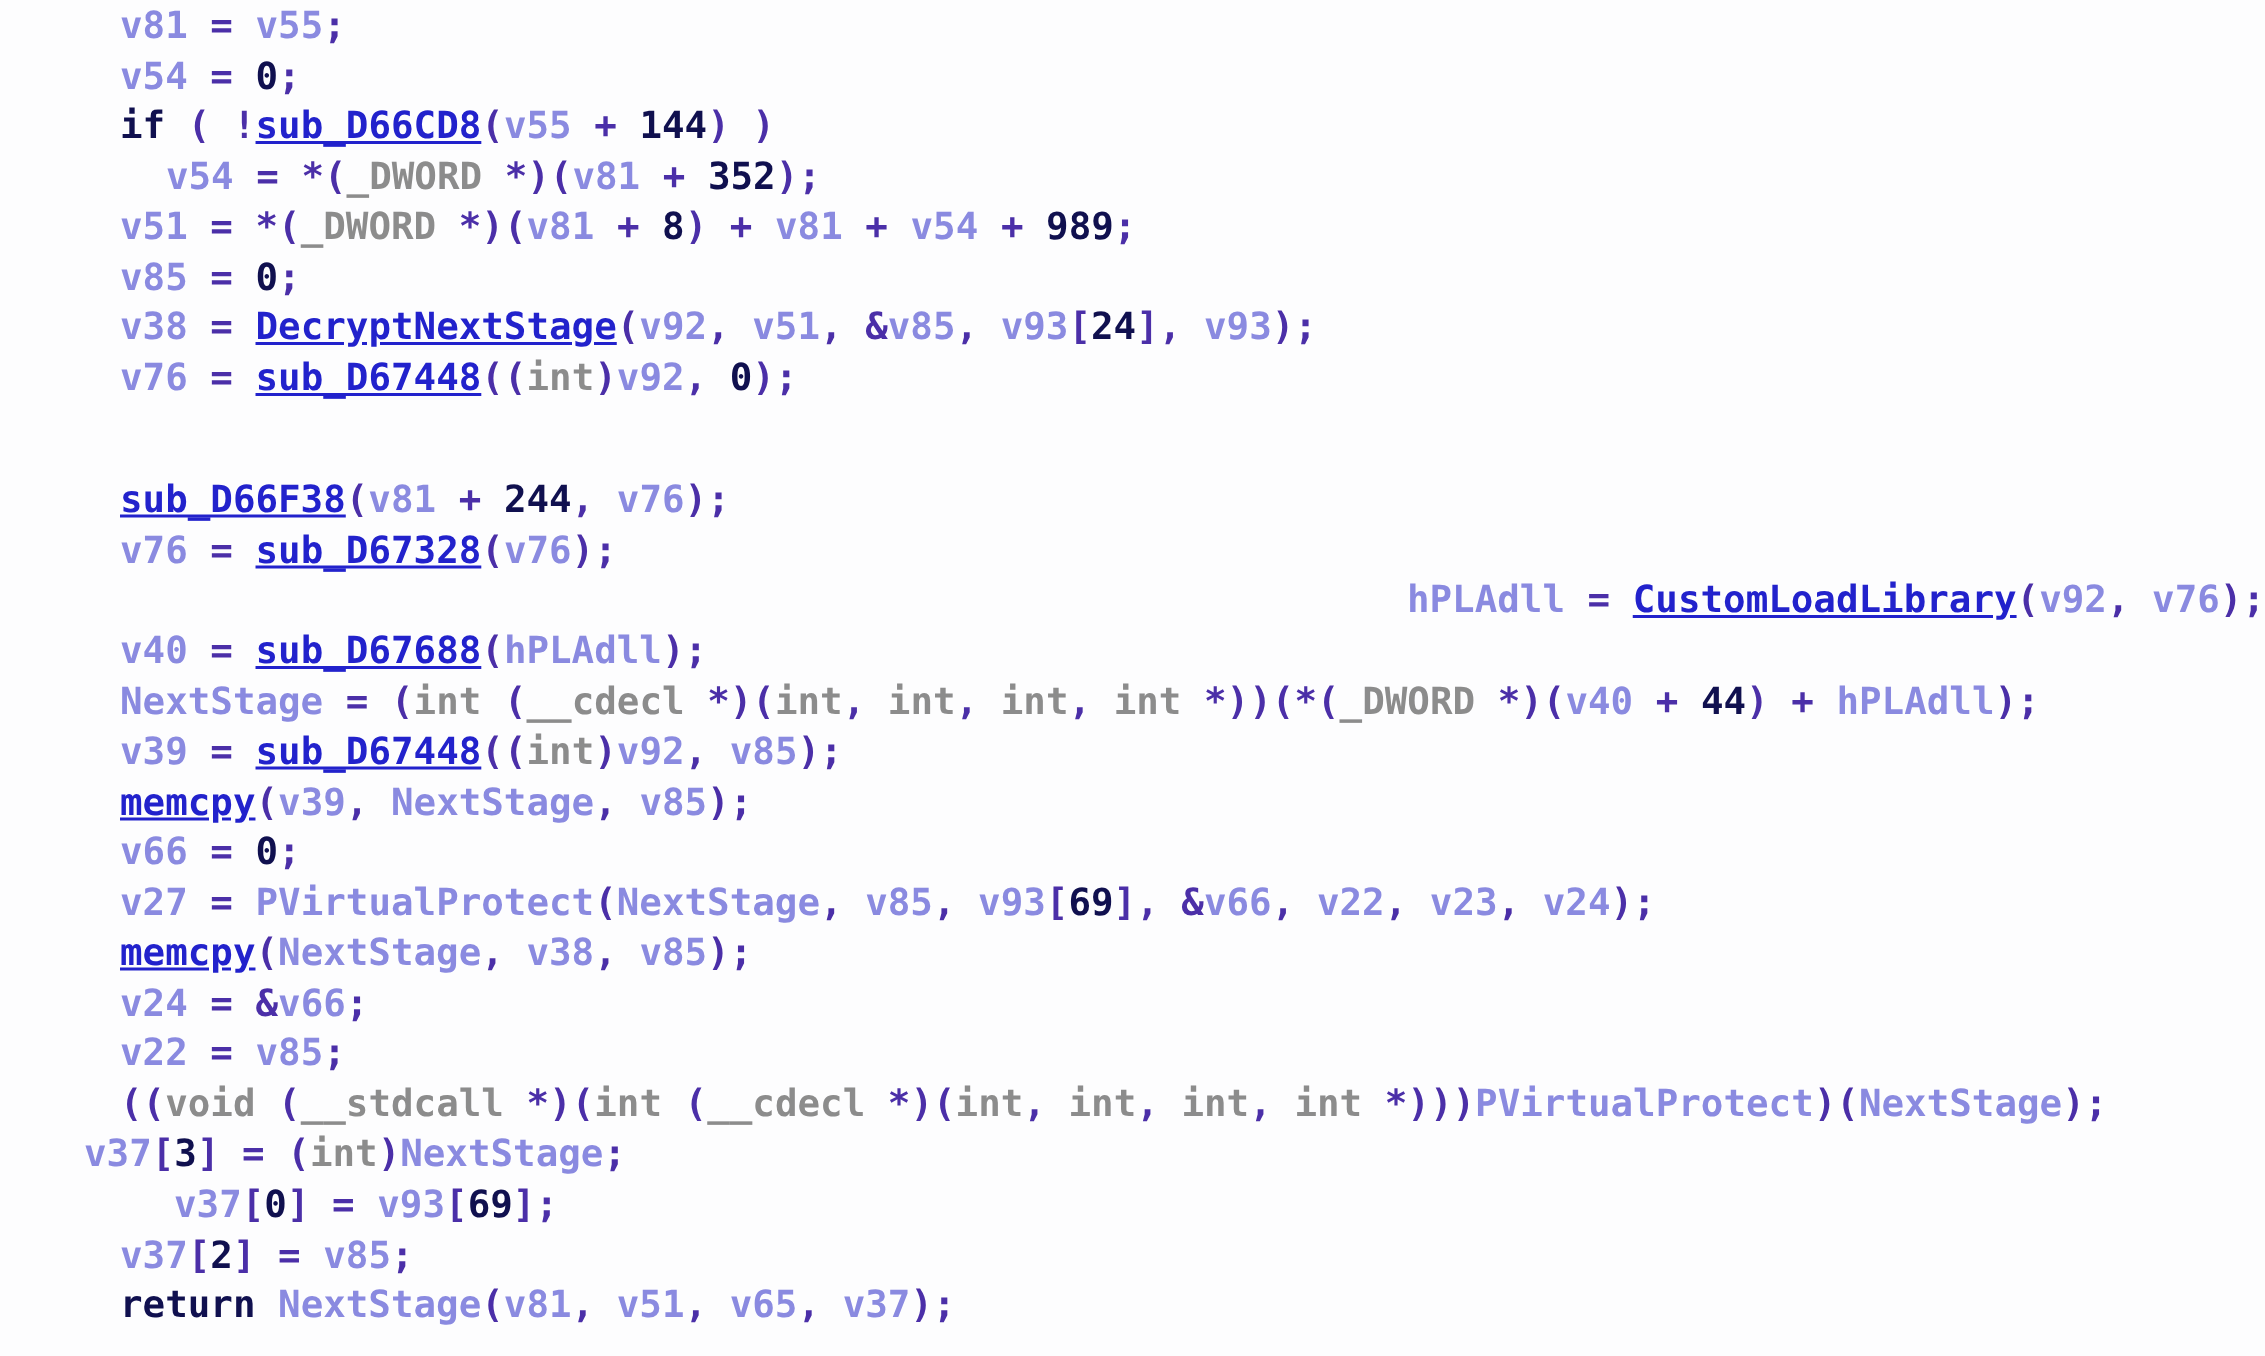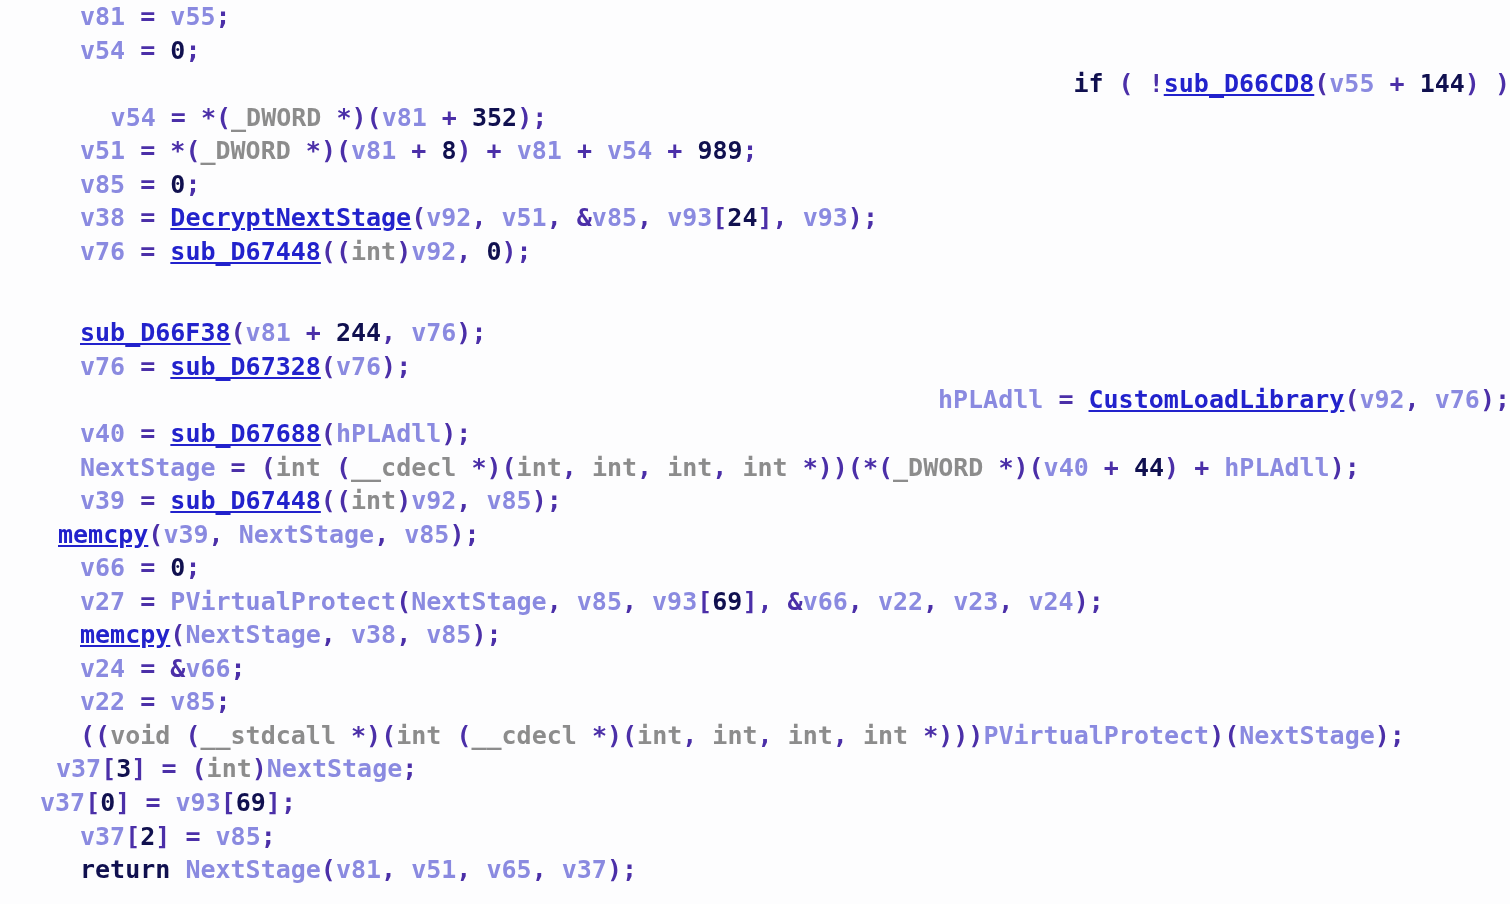--- a/index.html
+++ b/index.html
@@ -44,36 +44,36 @@
   .tok-type     { color: #8c8c8c; }   
   .tok-num      { color: #10104f; }   
   .tok-punct    { color: #4b2fa8; }
 </style>
 </head>
 <body>
 
 <div id="code-view">
     <div class="code-line" style="padding-left: 80px;"><span class="tok-var">v81</span> <span class="tok-punct">=</span> <span class="tok-var">v55</span><span class="tok-punct">;</span></div>
     <div class="code-line" style="padding-left: 80px;"><span class="tok-var">v54</span> <span class="tok-punct">=</span> <span class="tok-num">0</span><span class="tok-punct">;</span></div>
-    <div class="code-line" style="padding-left: 80px; text-align: right;"><span class="tok-keyword">if</span> <span class="tok-punct">(</span> <span class="tok-punct">!</span><span class="tok-funcu">sub_D66CD8</span><span class="tok-punct">(</span><span class="tok-var">v55</span> <span class="tok-punct">+</span> <span class="tok-num">144</span><span class="tok-punct">)</span> <span class="tok-punct">)</span></div>
+    <div class="code-line" style="padding-left: 80px;"><span class="tok-keyword">if</span> <span class="tok-punct">(</span> <span class="tok-punct">!</span><span class="tok-funcu">sub_D66CD8</span><span class="tok-punct">(</span><span class="tok-var">v55</span> <span class="tok-punct">+</span> <span class="tok-num">144</span><span class="tok-punct">)</span> <span class="tok-punct">)</span></div>
     <div class="code-line" style="padding-left: 110.6px;"><span class="tok-var">v54</span> <span class="tok-punct">=</span> <span class="tok-punct">*</span><span class="tok-punct">(</span><span class="tok-type">_DWORD</span> <span class="tok-punct">*</span><span class="tok-punct">)</span><span class="tok-punct">(</span><span class="tok-var">v81</span> <span class="tok-punct">+</span> <span class="tok-num">352</span><span class="tok-punct">)</span><span class="tok-punct">;</span></div>
     <div class="code-line" style="padding-left: 80px;"><span class="tok-var">v51</span> <span class="tok-punct">=</span> <span class="tok-punct">*</span><span class="tok-punct">(</span><span class="tok-type">_DWORD</span> <span class="tok-punct">*</span><span class="tok-punct">)</span><span class="tok-punct">(</span><span class="tok-var">v81</span> <span class="tok-punct">+</span> <span class="tok-num">8</span><span class="tok-punct">)</span> <span class="tok-punct">+</span> <span class="tok-var">v81</span> <span class="tok-punct">+</span> <span class="tok-var">v54</span> <span class="tok-punct">+</span> <span class="tok-num">989</span><span class="tok-punct">;</span></div>
     <div class="code-line" style="padding-left: 80px;"><span class="tok-var">v85</span> <span class="tok-punct">=</span> <span class="tok-num">0</span><span class="tok-punct">;</span></div>
     <div class="code-line" style="padding-left: 80px;"><span class="tok-var">v38</span> <span class="tok-punct">=</span> <span class="tok-funcu">DecryptNextStage</span><span class="tok-punct">(</span><span class="tok-var">v92</span><span class="tok-punct">,</span> <span class="tok-var">v51</span><span class="tok-punct">,</span> <span class="tok-punct">&amp;</span><span class="tok-var">v85</span><span class="tok-punct">,</span> <span class="tok-var">v93</span><span class="tok-punct">[</span><span class="tok-num">24</span><span class="tok-punct">]</span><span class="tok-punct">,</span> <span class="tok-var">v93</span><span class="tok-punct">)</span><span class="tok-punct">;</span></div>
     <div class="code-line" style="padding-left: 80px;"><span class="tok-var">v76</span> <span class="tok-punct">=</span> <span class="tok-funcu">sub_D67448</span><span class="tok-punct">(</span><span class="tok-punct">(</span><span class="tok-type">int</span><span class="tok-punct">)</span><span class="tok-var">v92</span><span class="tok-punct">,</span> <span class="tok-num">0</span><span class="tok-punct">)</span><span class="tok-punct">;</span></div>
     <div class="code-line" style="padding-left: 80px; margin-top: 48px;"><span class="tok-funcu">sub_D66F38</span><span class="tok-punct">(</span><span class="tok-var">v81</span> <span class="tok-punct">+</span> <span class="tok-num">244</span><span class="tok-punct">,</span> <span class="tok-var">v76</span><span class="tok-punct">)</span><span class="tok-punct">;</span></div>
     <div class="code-line" style="padding-left: 80px;"><span class="tok-var">v76</span> <span class="tok-punct">=</span> <span class="tok-funcu">sub_D67328</span><span class="tok-punct">(</span><span class="tok-var">v76</span><span class="tok-punct">)</span><span class="tok-punct">;</span></div>
     <div class="code-line" style="padding-left: 80px; text-align: right;"><span class="tok-var">hPLAdll</span> <span class="tok-punct">=</span> <span class="tok-funcu">CustomLoadLibrary</span><span class="tok-punct">(</span><span class="tok-var">v92</span><span class="tok-punct">,</span> <span class="tok-var">v76</span><span class="tok-punct">)</span><span class="tok-punct">;</span></div>
     <div class="code-line" style="padding-left: 80px;"><span class="tok-var">v40</span> <span class="tok-punct">=</span> <span class="tok-funcu">sub_D67688</span><span class="tok-punct">(</span><span class="tok-var">hPLAdll</span><span class="tok-punct">)</span><span class="tok-punct">;</span></div>
     <div class="code-line" style="padding-left: 80px;"><span class="tok-var">NextStage</span> <span class="tok-punct">=</span> <span class="tok-punct">(</span><span class="tok-type">int</span> <span class="tok-punct">(</span><span class="tok-type">__cdecl</span> <span class="tok-punct">*</span><span class="tok-punct">)</span><span class="tok-punct">(</span><span class="tok-type">int</span><span class="tok-punct">,</span> <span class="tok-type">int</span><span class="tok-punct">,</span> <span class="tok-type">int</span><span class="tok-punct">,</span> <span class="tok-type">int</span> <span class="tok-punct">*</span><span class="tok-punct">)</span><span class="tok-punct">)</span><span class="tok-punct">(</span><span class="tok-punct">*</span><span class="tok-punct">(</span><span class="tok-type">_DWORD</span> <span class="tok-punct">*</span><span class="tok-punct">)</span><span class="tok-punct">(</span><span class="tok-var">v40</span> <span class="tok-punct">+</span> <span class="tok-num">44</span><span class="tok-punct">)</span> <span class="tok-punct">+</span> <span class="tok-var">hPLAdll</span><span class="tok-punct">)</span><span class="tok-punct">;</span></div>
     <div class="code-line" style="padding-left: 80px;"><span class="tok-var">v39</span> <span class="tok-punct">=</span> <span class="tok-funcu">sub_D67448</span><span class="tok-punct">(</span><span class="tok-punct">(</span><span class="tok-type">int</span><span class="tok-punct">)</span><span class="tok-var">v92</span><span class="tok-punct">,</span> <span class="tok-var">v85</span><span class="tok-punct">)</span><span class="tok-punct">;</span></div>
-    <div class="code-line" style="padding-left: 58px;"><span class="tok-funcu">memcpy</span><span class="tok-punct">(</span><span class="tok-var">v39</span><span class="tok-punct">,</span> <span class="tok-var">NextStage</span><span class="tok-punct">,</span> <span class="tok-var">v85</span><span class="tok-punct">)</span><span class="tok-punct">;</span></div>
+    <div class="code-line" style="padding-left: 80px;"><span class="tok-funcu">memcpy</span><span class="tok-punct">(</span><span class="tok-var">v39</span><span class="tok-punct">,</span> <span class="tok-var">NextStage</span><span class="tok-punct">,</span> <span class="tok-var">v85</span><span class="tok-punct">)</span><span class="tok-punct">;</span></div>
     <div class="code-line" style="padding-left: 80px;"><span class="tok-var">v66</span> <span class="tok-punct">=</span> <span class="tok-num">0</span><span class="tok-punct">;</span></div>
     <div class="code-line" style="padding-left: 80px;"><span class="tok-var">v27</span> <span class="tok-punct">=</span> <span class="tok-var">PVirtualProtect</span><span class="tok-punct">(</span><span class="tok-var">NextStage</span><span class="tok-punct">,</span> <span class="tok-var">v85</span><span class="tok-punct">,</span> <span class="tok-var">v93</span><span class="tok-punct">[</span><span class="tok-num">69</span><span class="tok-punct">]</span><span class="tok-punct">,</span> <span class="tok-punct">&amp;</span><span class="tok-var">v66</span><span class="tok-punct">,</span> <span class="tok-var">v22</span><span class="tok-punct">,</span> <span class="tok-var">v23</span><span class="tok-punct">,</span> <span class="tok-var">v24</span><span class="tok-punct">)</span><span class="tok-punct">;</span></div>
     <div class="code-line" style=""><span class="tok-funcu">memcpy</span><span class="tok-punct">(</span><span class="tok-var">NextStage</span><span class="tok-punct">,</span> <span class="tok-var">v38</span><span class="tok-punct">,</span> <span class="tok-var">v85</span><span class="tok-punct">)</span><span class="tok-punct">;</span></div>
     <div class="code-line" style="padding-left: 80px;"><span class="tok-var">v24</span> <span class="tok-punct">=</span> <span class="tok-punct">&amp;</span><span class="tok-var">v66</span><span class="tok-punct">;</span></div>
     <div class="code-line" style="padding-left: 80px;"><span class="tok-var">v22</span> <span class="tok-punct">=</span> <span class="tok-var">v85</span><span class="tok-punct">;</span></div>
     <div class="code-line" style="padding-left: 80px;"><span class="tok-punct">(</span><span class="tok-punct">(</span><span class="tok-type">void</span> <span class="tok-punct">(</span><span class="tok-type">__stdcall</span> <span class="tok-punct">*</span><span class="tok-punct">)</span><span class="tok-punct">(</span><span class="tok-type">int</span> <span class="tok-punct">(</span><span class="tok-type">__cdecl</span> <span class="tok-punct">*</span><span class="tok-punct">)</span><span class="tok-punct">(</span><span class="tok-type">int</span><span class="tok-punct">,</span> <span class="tok-type">int</span><span class="tok-punct">,</span> <span class="tok-type">int</span><span class="tok-punct">,</span> <span class="tok-type">int</span> <span class="tok-punct">*</span><span class="tok-punct">)</span><span class="tok-punct">)</span><span class="tok-punct">)</span><span class="tok-var">PVirtualProtect</span><span class="tok-punct">)</span><span class="tok-punct">(</span><span class="tok-var">NextStage</span><span class="tok-punct">)</span><span class="tok-punct">;</span></div>
     <div class="code-line" style="padding-left: 56px;"><span class="tok-var">v37</span><span class="tok-punct">[</span><span class="tok-num">3</span><span class="tok-punct">]</span> <span class="tok-punct">=</span> <span class="tok-punct">(</span><span class="tok-type">int</span><span class="tok-punct">)</span><span class="tok-var">NextStage</span><span class="tok-punct">;</span></div>
-    <div class="code-line" style="padding-left: 40px;"><span class="tok-var">v37</span><span class="tok-punct">[</span><span class="tok-num">0</span><span class="tok-punct">]</span> <span class="tok-punct">=</span> <span class="tok-var">v93</span><span class="tok-punct">[</span><span class="tok-num">69</span><span class="tok-punct">]</span><span class="tok-punct">;</span></div>
+    <div class="code-line" style="padding-left: 116px;"><span class="tok-var">v37</span><span class="tok-punct">[</span><span class="tok-num">0</span><span class="tok-punct">]</span> <span class="tok-punct">=</span> <span class="tok-var">v93</span><span class="tok-punct">[</span><span class="tok-num">69</span><span class="tok-punct">]</span><span class="tok-punct">;</span></div>
     <div class="code-line" style=""><span class="tok-var">v37</span><span class="tok-punct">[</span><span class="tok-num">2</span><span class="tok-punct">]</span> <span class="tok-punct">=</span> <span class="tok-var">v85</span><span class="tok-punct">;</span></div>
     <div class="code-line" style="padding-left: 80px;"><span class="tok-keyword">return</span> <span class="tok-var">NextStage</span><span class="tok-punct">(</span><span class="tok-var">v81</span><span class="tok-punct">,</span> <span class="tok-var">v51</span><span class="tok-punct">,</span> <span class="tok-var">v65</span><span class="tok-punct">,</span> <span class="tok-var">v37</span><span class="tok-punct">)</span><span class="tok-punct">;</span></div>
   </div>
 
 </body></html>

